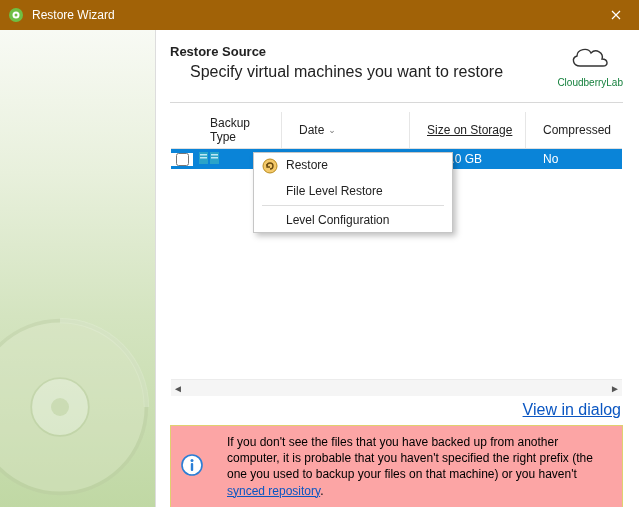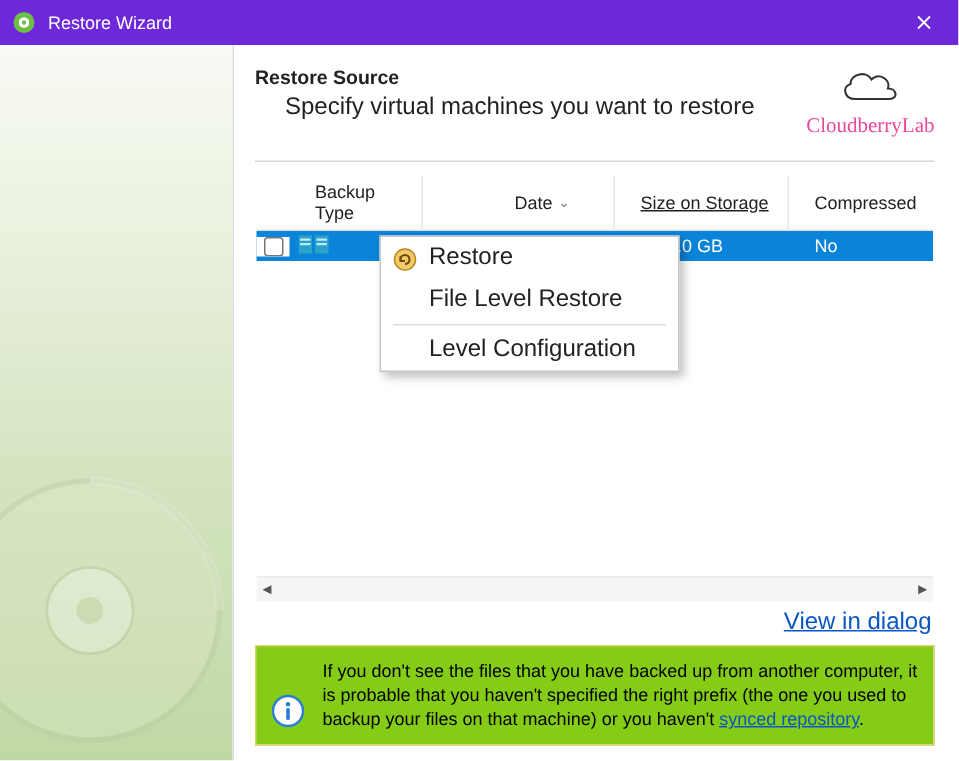--- a/index.html
+++ b/index.html
@@ -1,68 +1,68 @@
 <!DOCTYPE html>
 <html><head>
 <meta charset="utf-8">
 <style>
   * { box-sizing: border-box; margin: 0; padding: 0; }
   body { font-family: "Segoe UI", Tahoma, sans-serif; font-size: 12px; background: #fff; width: 639px; height: 507px; overflow: hidden; position: relative; }
   
-  .titlebar { background: #6d28d9; color: #fff; height: 30px; display: flex; align-items: center; padding: 0 0 0 8px; }
+  .titlebar { background: #a16207; color: #fff; height: 30px; display: flex; align-items: center; padding: 0 0 0 8px; }
   .titlebar .app-icon { width: 16px; height: 16px; margin-right: 8px; }
   .titlebar .title { flex: 1; font-size: 12px; }
   .titlebar .close { width: 46px; height: 30px; display: flex; align-items: center; justify-content: center; cursor: pointer; }
 
   .body { display: flex; height: calc(100% - 30px); }
   .sidebar { width: 156px; background: linear-gradient(180deg, #f8faf4 0%, #e8f0dc 30%, #d4e4c0 60%, #c0d8a4 100%); border-right: 1px solid #ddd; position: relative; overflow: hidden; }
   .sidebar .disc { position: absolute; bottom: 10px; left: -30px; width: 180px; height: 180px; opacity: 0.35; }
 
   .main { flex: 1; display: flex; flex-direction: column; padding: 14px 16px 10px 14px; position: relative; }
   .header-row { display: flex; align-items: flex-start; justify-content: space-between; }
   .header-text h1 { font-size: 13px; font-weight: bold; color: #222; }
   .header-text p { font-size: 16px; color: #222; margin: 4px 0 0 20px; }
   .logo { text-align: center; }
   .logo .cloud { margin-bottom: 2px; }
-  .logo .brand { font-family: Liberation Serif, serif; font-size: 14px; color: #ec4899; }
+  .logo .brand { font-family: Liberation Sans, sans-serif; font-size: 10px; color: #15803d; }
   .divider { border: none; border-top: 1px solid #d8d8d8; margin: 14px 0 8px 0; }
 
   .table-wrap { border: 1px solid #fff; position: relative; }
   .table-head { display: flex; border-bottom: 1px solid #e0e0e0; gap: 11px; }
   .th { padding: 4px 6px; font-size: 12px; color: #222; border-right: 1px solid #e6e6e6; display: flex; align-items: center; gap: 4px; }
   .col-chk { width: 22px; border-right: none; }
   .col-type { width: 78px; }
-  .col-date { flex: 1; margin-left: 44px; }
+  .col-date { flex: 1; }
   .col-size { width: 105px; text-decoration: underline; }
   .col-comp { width: 85px; border-right: none; }
   .sort-ind { color: #777; font-size: 9px; }
 
   .row { display: flex; align-items: center; height: 20px; }
   .row.selected { background: #0a84d8; color: #fff; }
   .cell { padding: 0 6px; font-size: 12px; overflow: hidden; white-space: nowrap; }
   .cell-chk { width: 22px; display:flex; align-items:center; justify-content:center; background:#fff; }
   .cell-chk input { width:13px; height:13px; }
   .cell-type { width: 78px; display:flex; align-items:center; }
   .cell-date { flex: 1; }
   .cell-size { width: 105px; }
   .cell-comp { width: 85px; }
 
   .table-body-spacer { height: 210px; }
   .hscroll { display:flex; align-items:center; justify-content:space-between; border-top:1px solid #ececec; background:#f5f5f5; height:17px; padding:0 2px; color:#555; }
   .hscroll span { cursor:pointer; font-size:10px; }
 
   .ctx-menu { position:absolute; top: 3px; left: 82px; width:200px; background:#fff; border:1px solid #c6c6c6; box-shadow: 3px 3px 6px rgba(0,0,0,.25); z-index:10; }
-  .ctx-menu .mi { display:flex; align-items:flex-end; padding:5px 10px 5px 8px; font-size:16px; color:#222; cursor:pointer; gap:8px; }
+  .ctx-menu .mi { display:flex; align-items:flex-start; padding:5px 10px 5px 8px; font-size:12px; color:#222; cursor:pointer; gap:8px; }
   .ctx-menu .sep { border-top:1px solid #ddd; margin:2px 8px; }
   .ctx-menu .mi .micon { width:16px; display:flex; justify-content:center; }
 
   .view-link { text-align:right; margin:4px 2px 6px; }
   .view-link a { color:#0a56c2; font-size:16px; text-decoration:underline; cursor:pointer; }
 
-  .infobox { display:flex; gap:12px; border:1px solid #e0d070; background:#84cc16; padding:8px 10px; align-items:flex-end; }
+  .infobox { display:flex; gap:24px; border:1px solid #e0d070; background:#fca5a5; padding:8px 10px; align-items:center; }
   .infobox .iicon { flex:none; }
   .infobox .txt { font-size:12px; line-height:1.35; }
   .infobox a { color:#0a56c2; text-decoration:underline; cursor:pointer; }
 
   .vm-tile { display:inline-block; }
 </style>
 </head>
 <body>
 
 <div class="titlebar">

